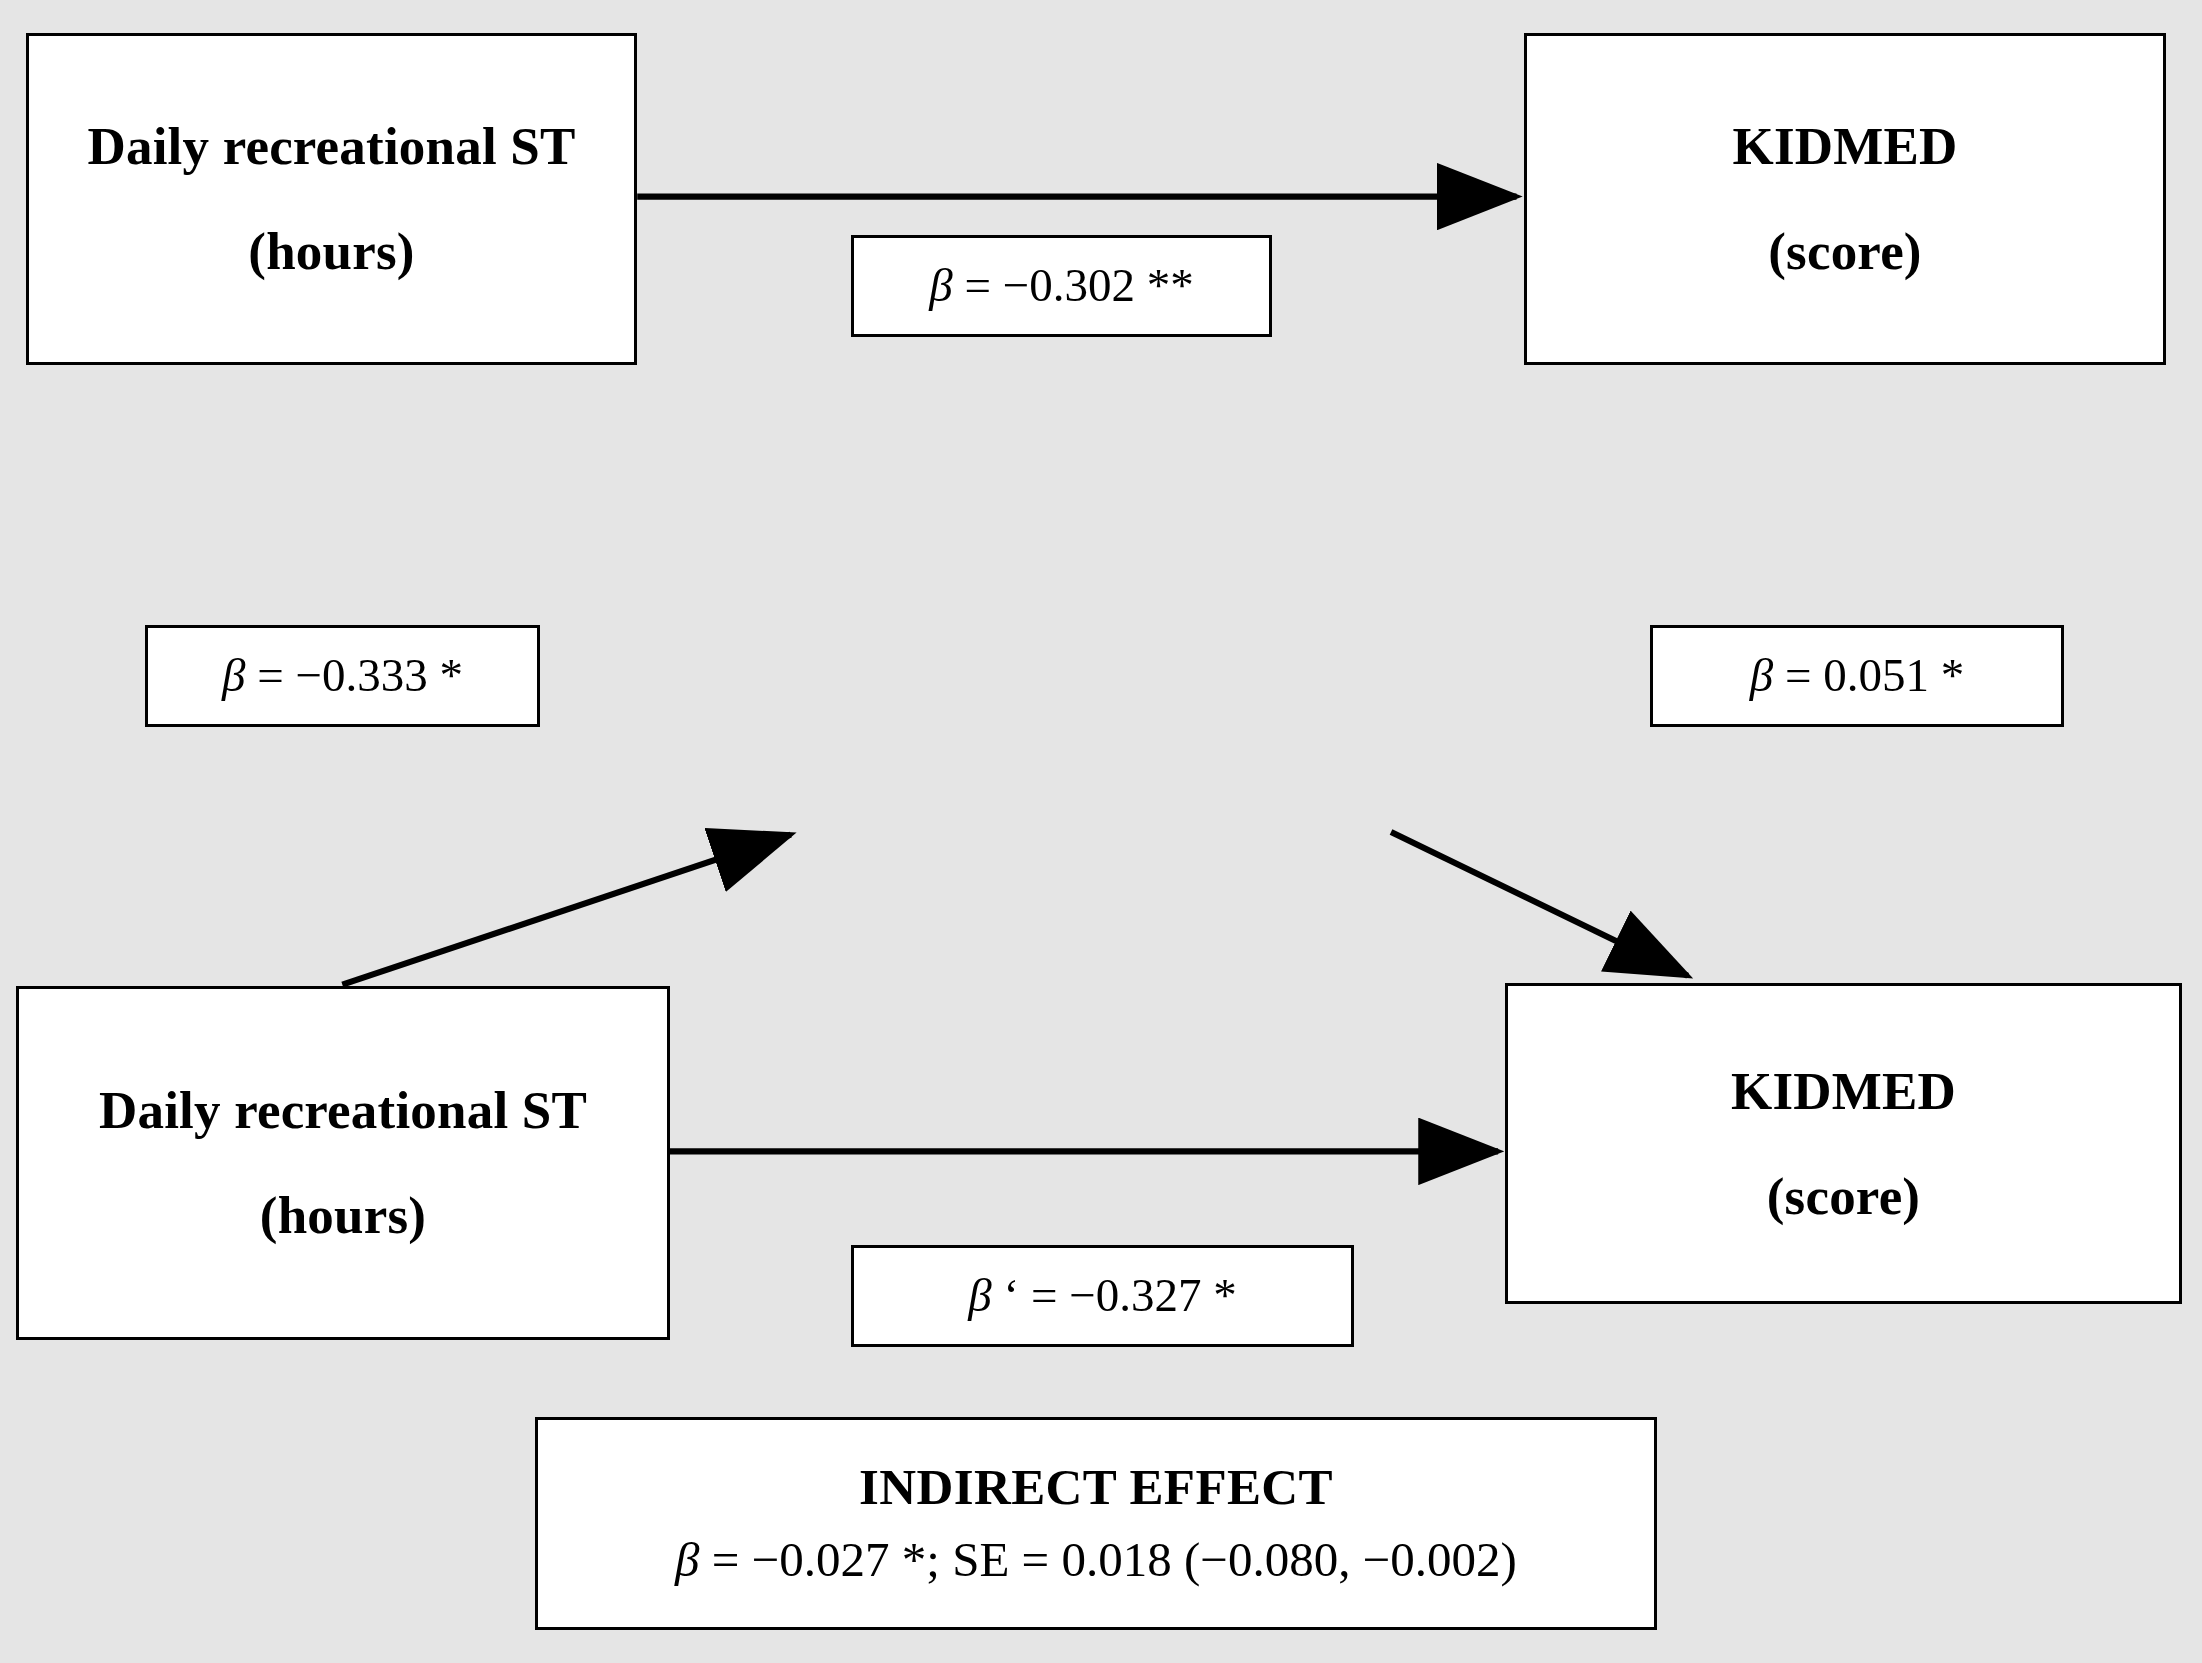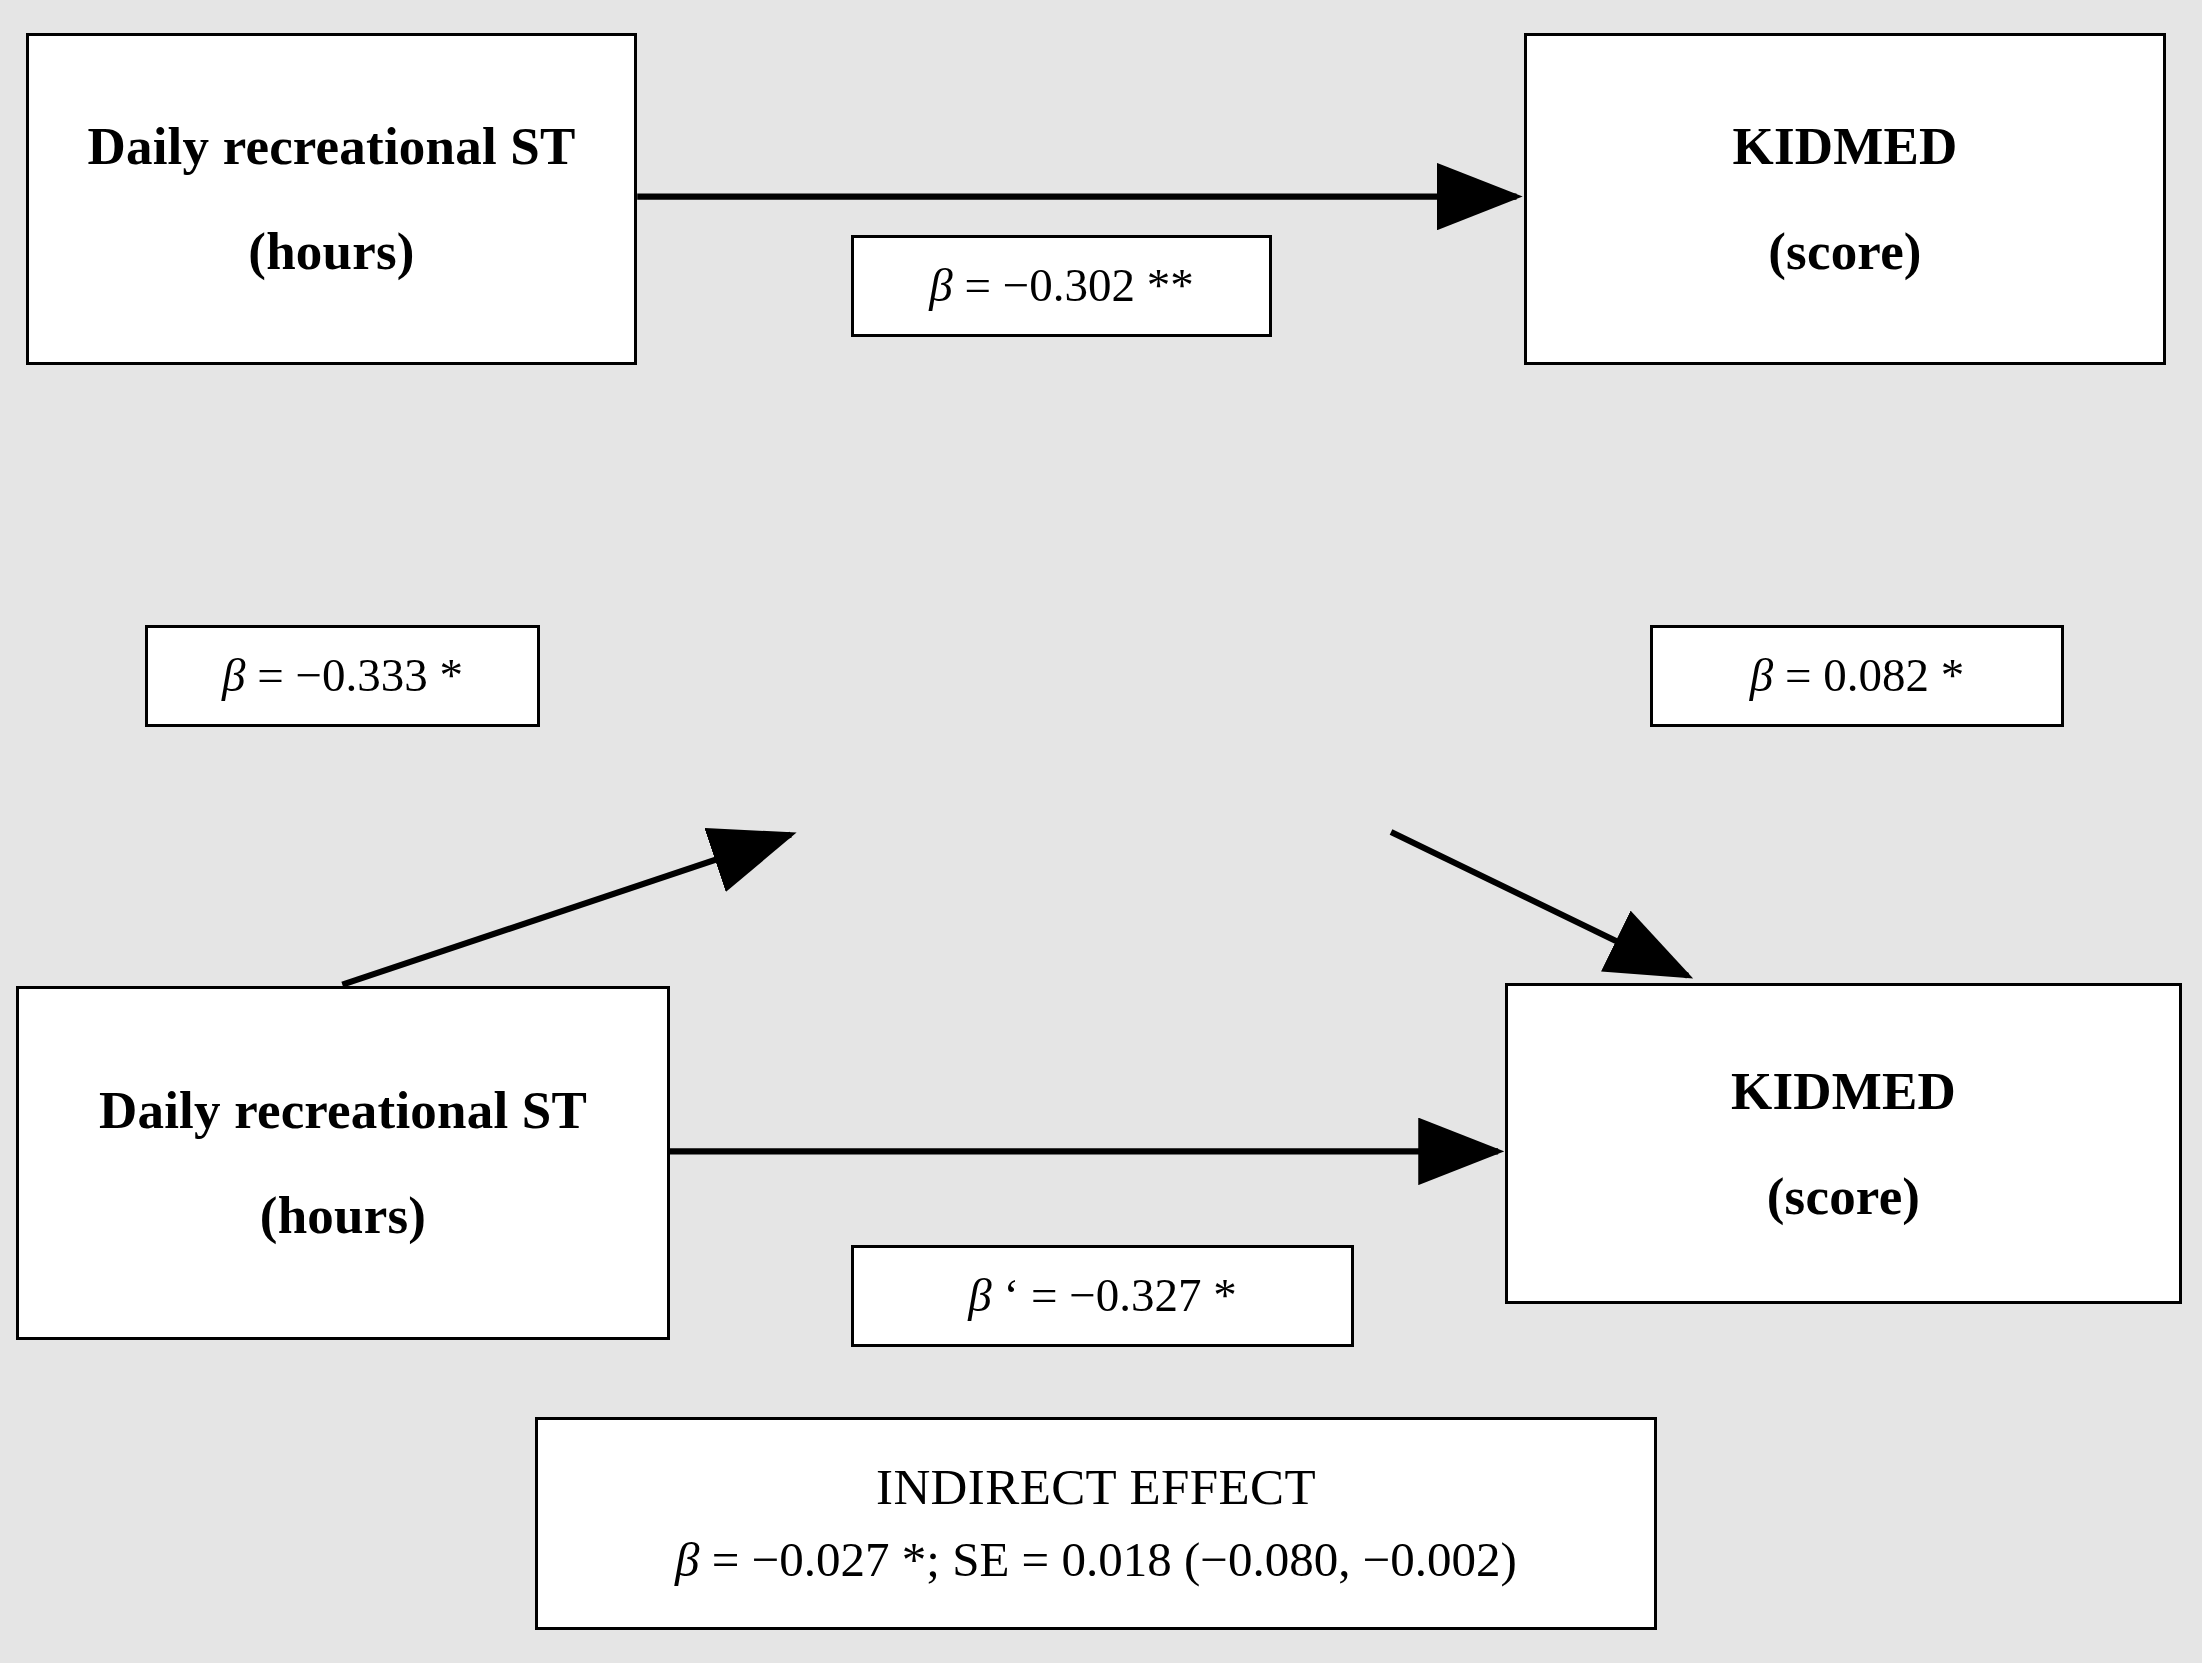--- a/index.html
+++ b/index.html
@@ -78,21 +78,21 @@
     border: 3.5px solid #000000;
     background: #ffffff;
     display: flex;
     flex-direction: column;
     align-items: center;
     justify-content: center;
     text-align: center;
     z-index: 4;
   }
   #indirect-title {
-    font-weight: normal;
+    font-weight: bold;
     font-size: 51px;
     line-height: 1.2;
     letter-spacing: 0.4px;
   }
   #indirect-stats {
     font-weight: normal;
     font-size: 49px;
     line-height: 1.25;
     margin-top: 10.5px;
     white-space: nowrap;
@@ -154,21 +154,21 @@
 
   <div class="coef" id="coef-c">
     <span><span class="bgr">β</span><span> = −0.302 **</span></span>
   </div>
 
   <div class="coef" id="coef-a">
     <span><span class="bgr">β</span><span> = −0.333 *</span></span>
   </div>
 
   <div class="coef" id="coef-b">
-    <span><span class="bgr">β</span><span> = 0.082 *</span></span>
+    <span><span class="bgr">β</span><span> = 0.051 *</span></span>
   </div>
 
   <div class="coef" id="coef-cprime">
     <span><span class="bgr">β</span><span> ‘ = −0.327 *</span></span>
   </div>
 
   <div id="indirect-box">
     <div id="indirect-title">INDIRECT EFFECT</div>
     <div id="indirect-stats"><span class="bgr">β</span><span> = −0.027 *; SE = 0.018 (−0.080, −0.002)</span></div>
   </div>

